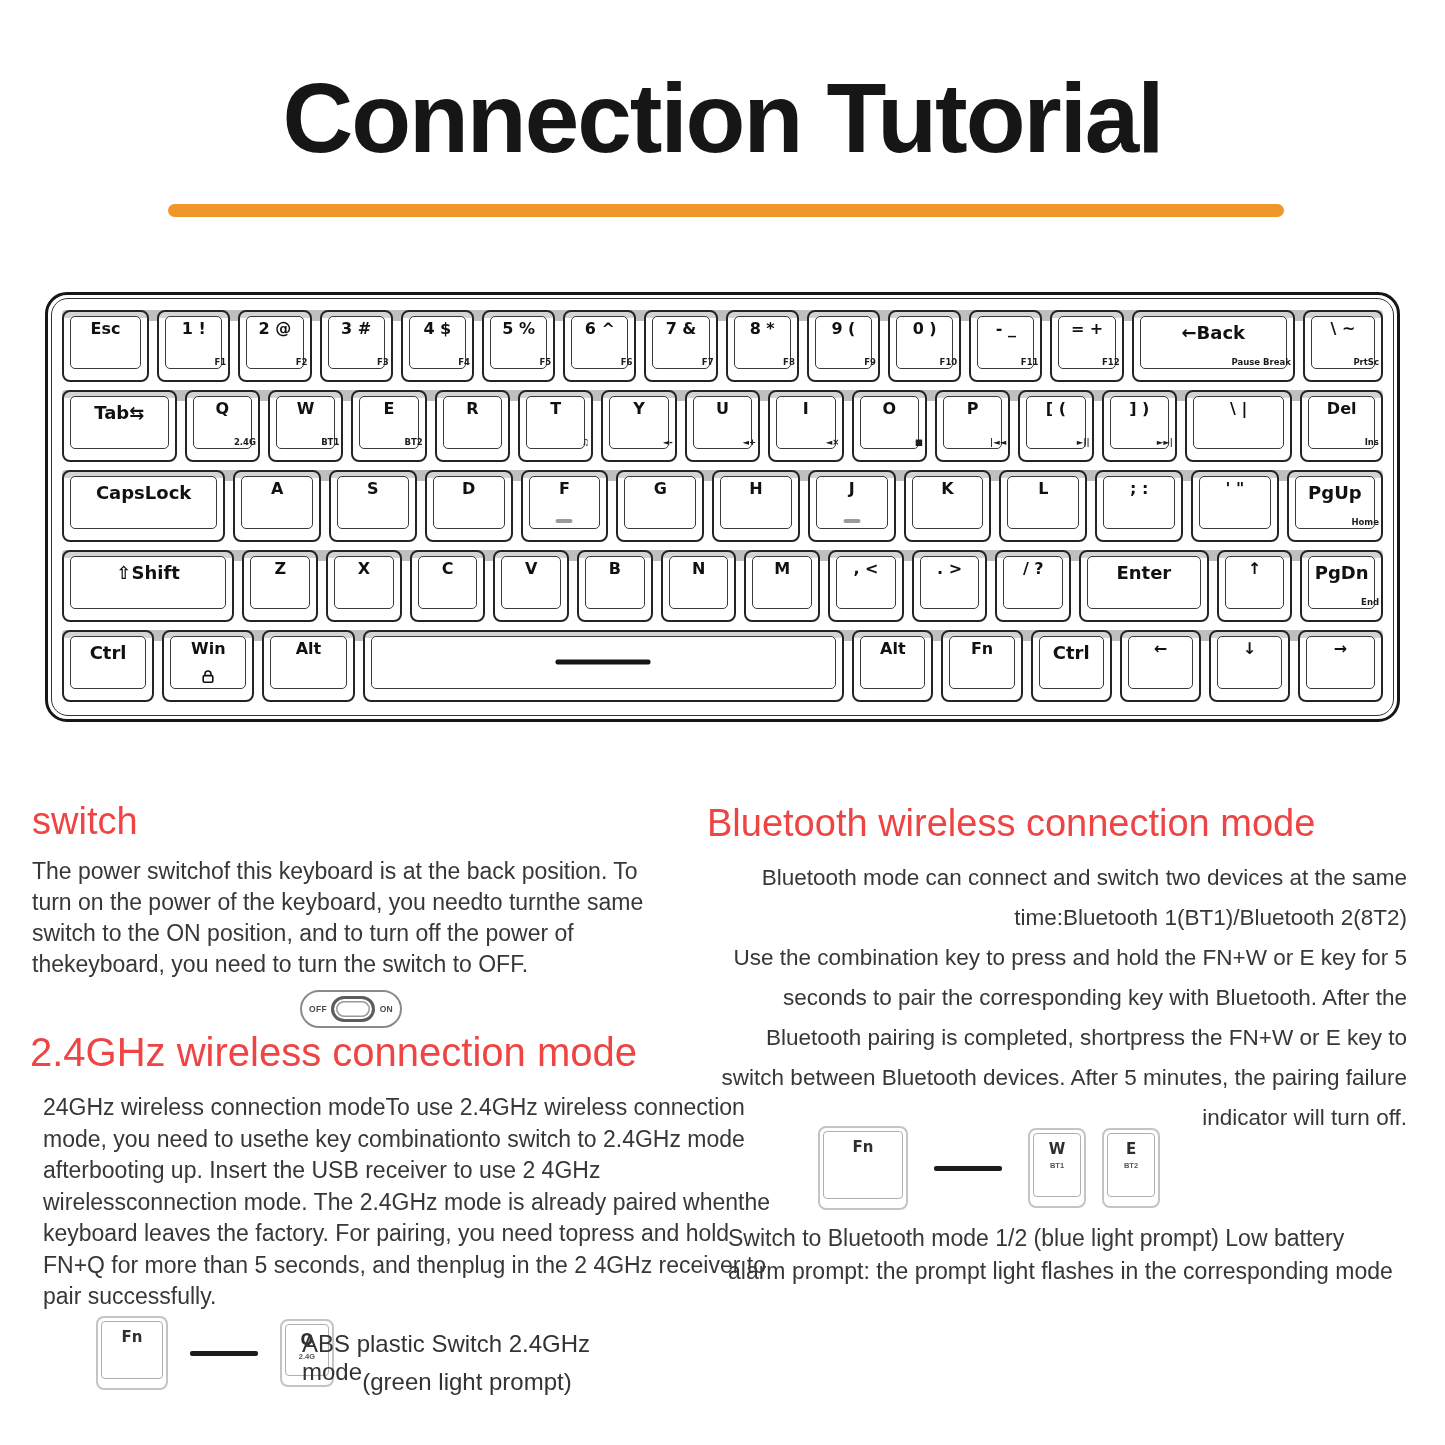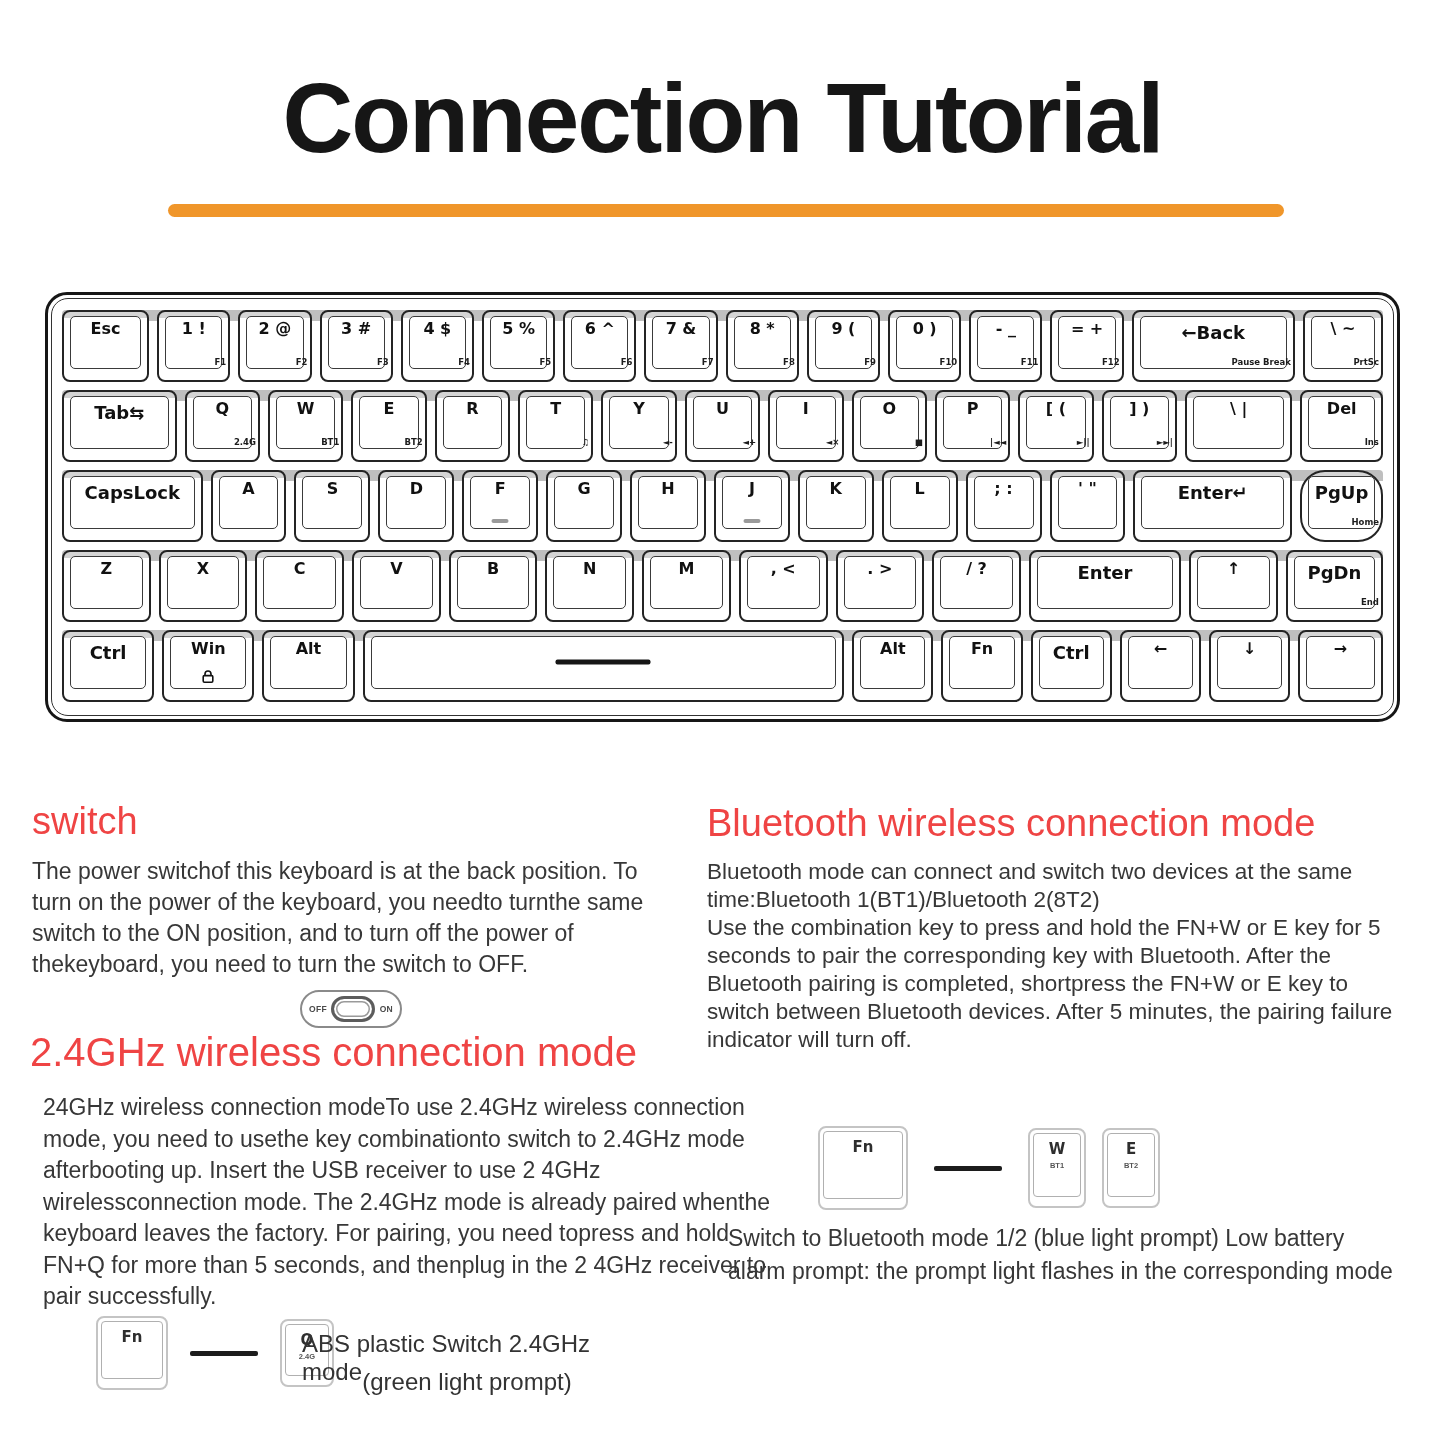--- a/index.html
+++ b/index.html
@@ -39,21 +39,21 @@
                 width:95px; height:5px; background:#161616; border-radius:2px; }
 
   
   .h-orange { position:absolute; color:#ef4444; font-weight:500; }
   .h-switch { left:32px; top:800px; font-size:38px; }
   .h-ghz { left:30px; top:1030px; font-size:40px; }
   .h-bt { left:707px; top:802px; font-size:38px; }
   .body-text { position:absolute; color:#373737; }
   .p-switch { left:32px; top:856px; width:650px; font-size:23px; line-height:31px; }
   .p-ghz { left:43px; top:1092px; width:745px; font-size:23px; line-height:31.5px; }
-  .p-bt { left:707px; top:858px; width:700px; font-size:22.5px; line-height:28px; }
+  .p-bt { left:707px; top:858px; width:700px; font-size:22.5px; line-height:40px;text-align:right; }
   .p-bt-cap { left:728px; top:1222px; width:672px; font-size:23px; line-height:33px; }
 
   
   .toggle { position:absolute; left:300px; top:990px; width:102px; height:38px;
             border:2px solid #8a8a8a; border-radius:20px; box-sizing:border-box;
             display:flex; align-items:center; justify-content:space-between; padding:0 7px; background:#fff; }
   .t-word { font-size:8.5px; font-weight:700; color:#4a4a4a; letter-spacing:.3px; }
   .knob { width:44px; height:26px; border:3px solid #5c5c5c; border-radius:14px; background:#fff;
           box-shadow: inset 0 0 0 2px #fff, inset 0 0 0 3.5px #9a9a9a; box-sizing:border-box; }
 
@@ -241,29 +241,29 @@
           </div>
           <div class="key" style="flex-grow: 1;">
             <div class="key-main">L</div>
           </div>
           <div class="key" style="flex-grow: 1;">
             <div class="key-main">; :</div>
           </div>
           <div class="key" style="flex-grow: 1;">
             <div class="key-main">' "</div>
           </div>
-          <div class="key" style="flex-grow: 2.15;">
-            <div class="key-main small">Enter↵</div>
-          </div>
-          <div class="key" style="flex-grow: 1.1; border-radius: 25px;">
+          <div class="key" style="flex-grow: 1.1;">
             <div class="key-main small">PgUp</div>
             <div class="key-sub">Home</div>
           </div>
         </div>
         <div class="kb-row">
+          <div class="key" style="flex-grow: 2.35;">
+            <div class="key-main small">⇧Shift</div>
+          </div>
           <div class="key" style="flex-grow: 1;">
             <div class="key-main">Z</div>
           </div>
           <div class="key" style="flex-grow: 1;">
             <div class="key-main">X</div>
           </div>
           <div class="key" style="flex-grow: 1;">
             <div class="key-main">C</div>
           </div>
           <div class="key" style="flex-grow: 1;">

